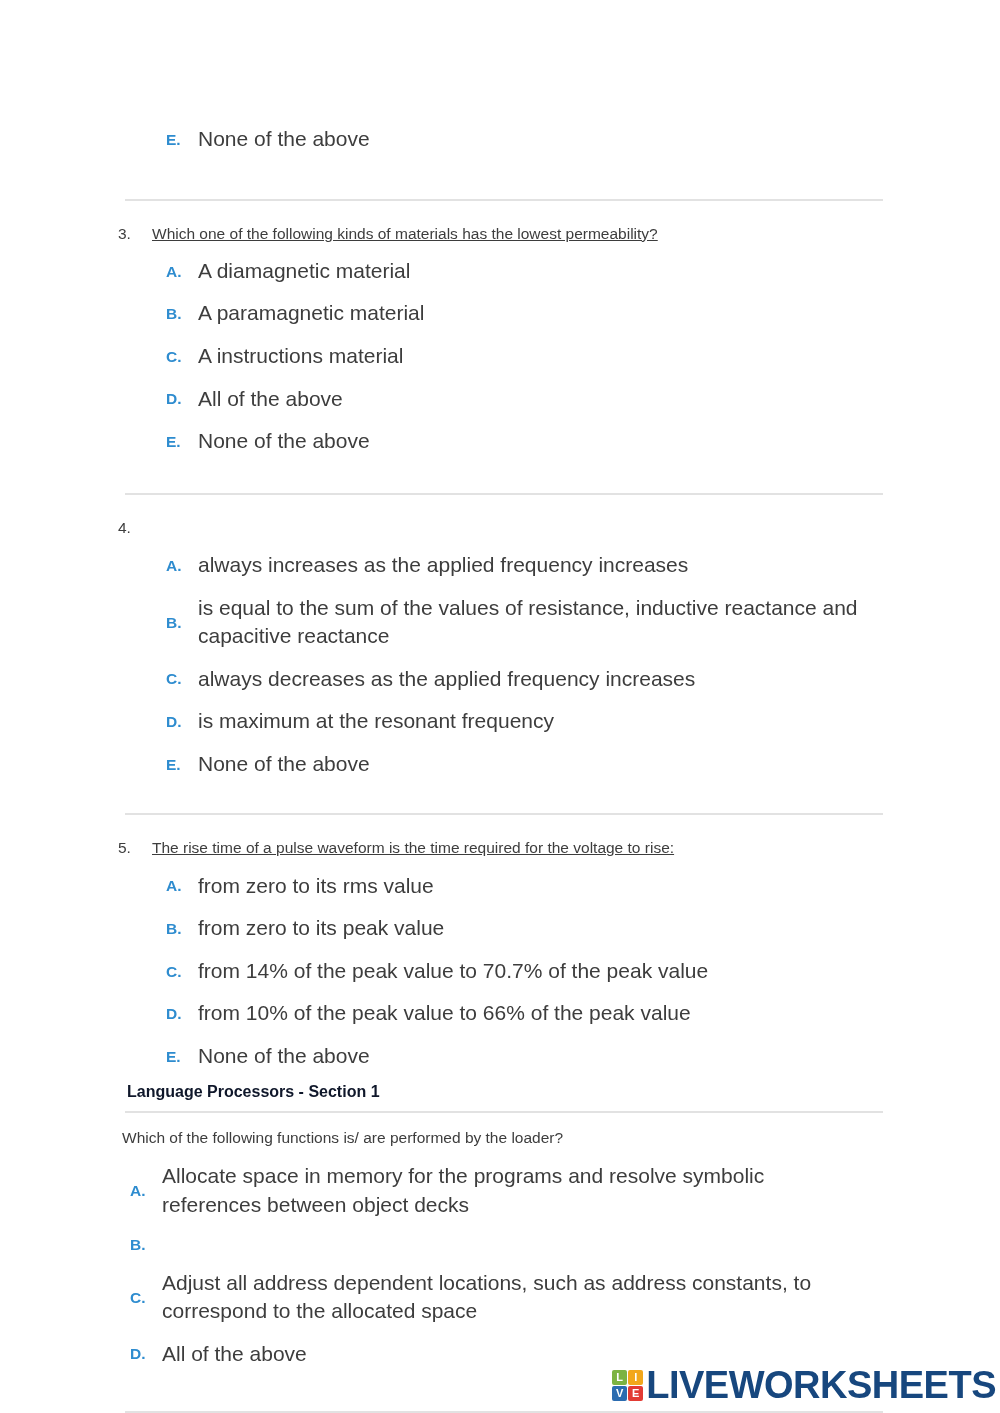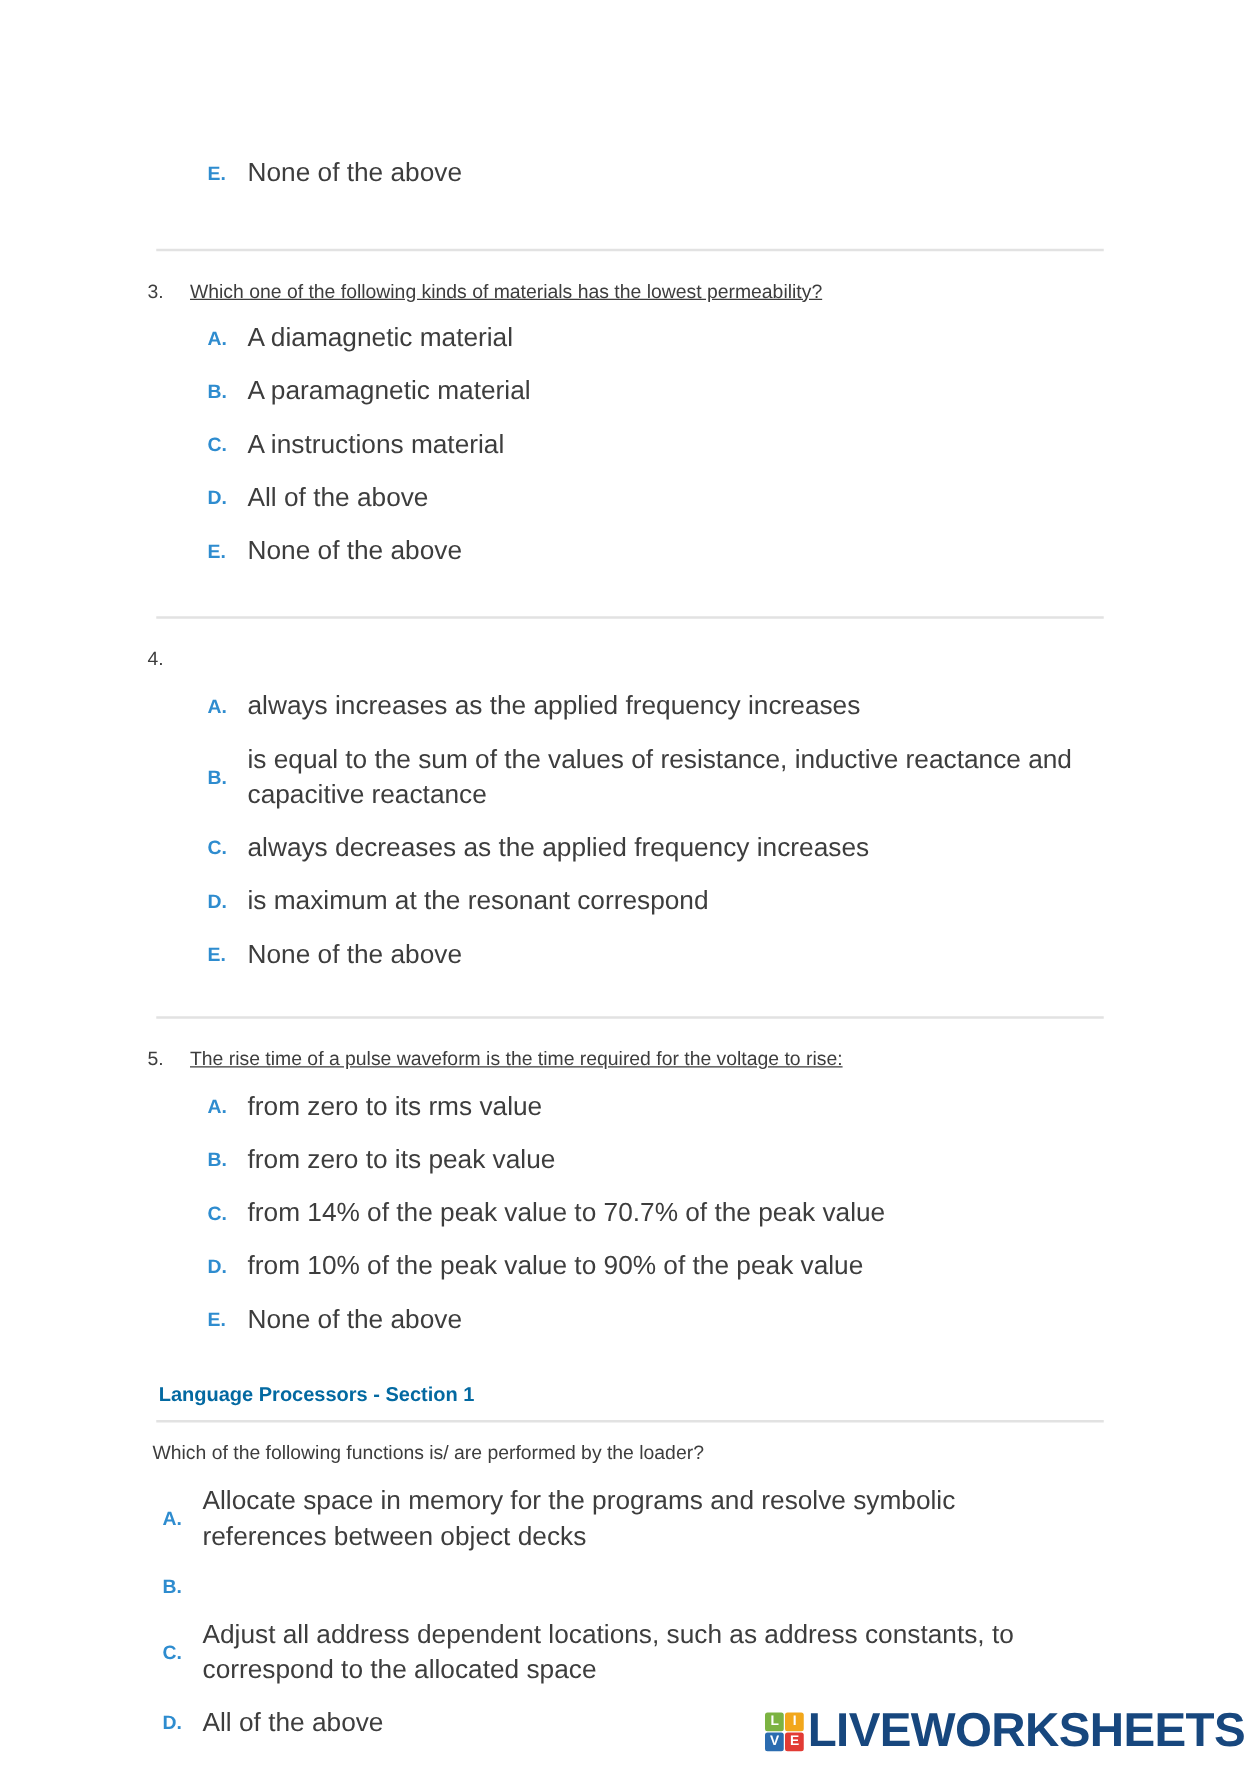--- a/index.html
+++ b/index.html
@@ -81,25 +81,24 @@
     color: #3d3d3d;
     max-width: 690px;
   }
 
   
   .indent-opts { padding-left: 48px; }
   .indent-opts-flat { padding-left: 12px; }
 
   
   .section-head {
-    color: #0369a1;
+    color: #0f172a;
     font-weight: bold;
     font-size: 16px;
     padding: 6px 0 10px 9px;
-    margin-top: 25px;
   }
 
   
   .loose-q {
     font-size: 15.5px;
     color: #3d3d3d;
     padding: 16px 0 2px 4px;
   }
 
   
@@ -206,21 +205,21 @@
         <div class="opt-row">
           <span class="opt-letter">B.</span>
           <span class="opt-text">is equal to the sum of the values of resistance, inductive reactance and capacitive reactance</span>
         </div>
         <div class="opt-row">
           <span class="opt-letter">C.</span>
           <span class="opt-text">always decreases as the applied frequency increases</span>
         </div>
         <div class="opt-row">
           <span class="opt-letter">D.</span>
-          <span class="opt-text">is maximum at the resonant correspond</span>
+          <span class="opt-text">is maximum at the resonant frequency</span>
         </div>
         <div class="opt-row">
           <span class="opt-letter">E.</span>
           <span class="opt-text">None of the above</span>
         </div>
       </div>
     </div>
 
     <div style="height:28px"></div>
     <hr class="divider">
@@ -239,21 +238,21 @@
         <div class="opt-row">
           <span class="opt-letter">B.</span>
           <span class="opt-text">from zero to its peak value</span>
         </div>
         <div class="opt-row">
           <span class="opt-letter">C.</span>
           <span class="opt-text">from 14% of the peak value to 70.7% of the peak value</span>
         </div>
         <div class="opt-row">
           <span class="opt-letter">D.</span>
-          <span class="opt-text">from 10% of the peak value to 90% of the peak value</span>
+          <span class="opt-text">from 10% of the peak value to 66% of the peak value</span>
         </div>
         <div class="opt-row">
           <span class="opt-letter">E.</span>
           <span class="opt-text">None of the above</span>
         </div>
       </div>
     </div>
 
     <div class="section-head">Language Processors - Section 1</div>
     <hr class="divider">

